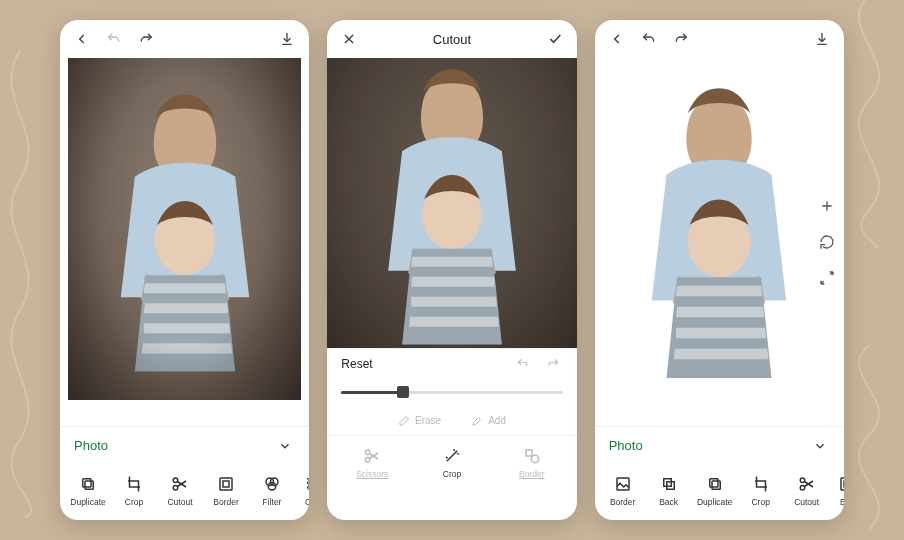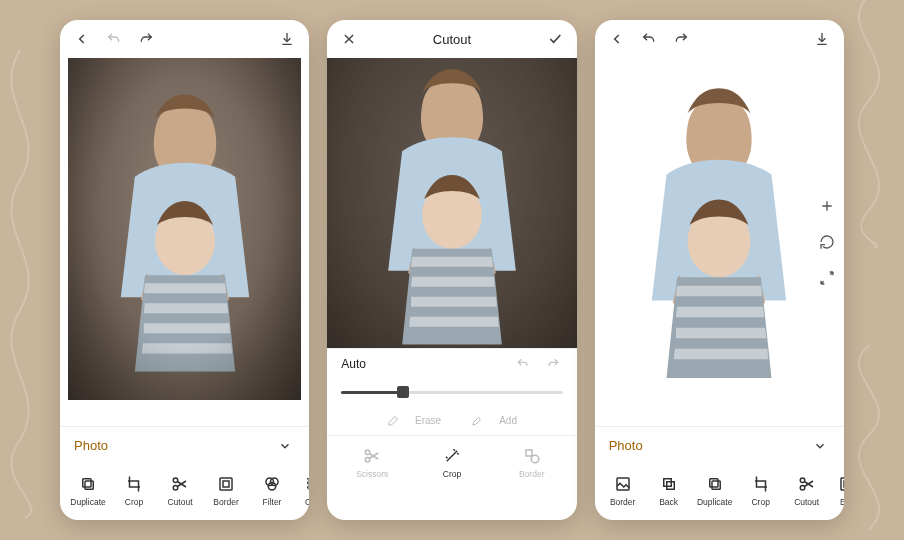--- a/index.html
+++ b/index.html
@@ -100,21 +100,21 @@
     background: radial-gradient(ellipse at 50% 45%, rgba(0,0,0,0) 50%, rgba(0,0,0,0.35) 100%);
   }
   .section-row {
     height: 38px;
     border-top: 1px solid #eee;
     display: flex;
     align-items: center;
     justify-content: space-between;
     padding: 0 14px;
     font-size: 13px;
-    color: #a16207;
+    color: #15803d;
   }
   .toolstrip {
     height: 56px;
     display: flex;
     align-items: center;
     gap: 2px;
     padding: 4px 6px 8px 6px;
     overflow: hidden;
   }
   .tool {
@@ -130,21 +130,21 @@
     width: 20px; height: 20px;
     display: flex; align-items: center; justify-content: center;
     color: #333;
   }
   .tool .ticon.dim { color: #bbb; }
   .tool .tlabel {
     font-size: 8.5px;
     color: #333;
     white-space: nowrap;
   }
-  .tool .tlabel.dim { color: #bbb; }
+  .tool .tlabel.dim { color: #bbb; text-decoration: underline; }
   .reset-row {
     height: 30px;
     display: flex;
     align-items: center;
     justify-content: space-between;
     padding: 0 14px;
     border-top: 1px solid #eee;
     font-size: 12px;
     color: #222;
   }
@@ -177,21 +177,21 @@
   }
   .sub-tools {
     height: 30px;
     display: flex;
     align-items: center;
     justify-content: center;
     gap: 30px;
     border-bottom: 1px solid #eee;
   }
   .sub-tool {
-    display: flex; align-items: center; gap: 16px;
+    display: flex; align-items: center; gap: 5px;
     font-size: 10px; color: #b8b8b8;
     cursor: pointer;
   }
   .sub-tool svg { width: 12px; height: 12px; }
   .edge-floaters {
     position: absolute;
     right: 6px; top: 50%;
     transform: translateY(-50%);
     display: flex;
     flex-direction: column;
@@ -385,21 +385,21 @@
             <path fill="#6f4f35" d="M72 140 q10 -24 28 -24 q18 0 28 24 q-10 -8 -28 -8 q-18 0 -28 8z"></path>
             <g>
               <path fill="#9aa7b0" d="M60 190 l80 0 l10 96 l-100 0z"></path>
               <path fill="#c7ced3" d="M60 198 l80 0 l1 10 l-82 0z M60 218 l82 0 l1 10 l-84 0z M59 238 l85 0 l1 10 l-86 0z M58 258 l88 0 l1 10 l-90 0z"></path>
             </g>
           </svg>
         </div>
       </div>
     </div>
     <div class="reset-row">
-      <span>Auto</span>
+      <span>Reset</span>
       <div class="mini">
         <span class="iconbtn dim">
           <svg width="14" height="14" viewBox="0 0 24 24" fill="none" stroke="currentColor" stroke-width="2">
               <path d="M9 14l-5-5 5-5"></path>
               <path d="M4 9h9a6 6 0 0 1 6 6"></path>
             </svg>
         </span>
         <span class="iconbtn dim">
           <svg width="14" height="14" viewBox="0 0 24 24" fill="none" stroke="currentColor" stroke-width="2">
               <path d="M15 14l5-5-5-5"></path>

